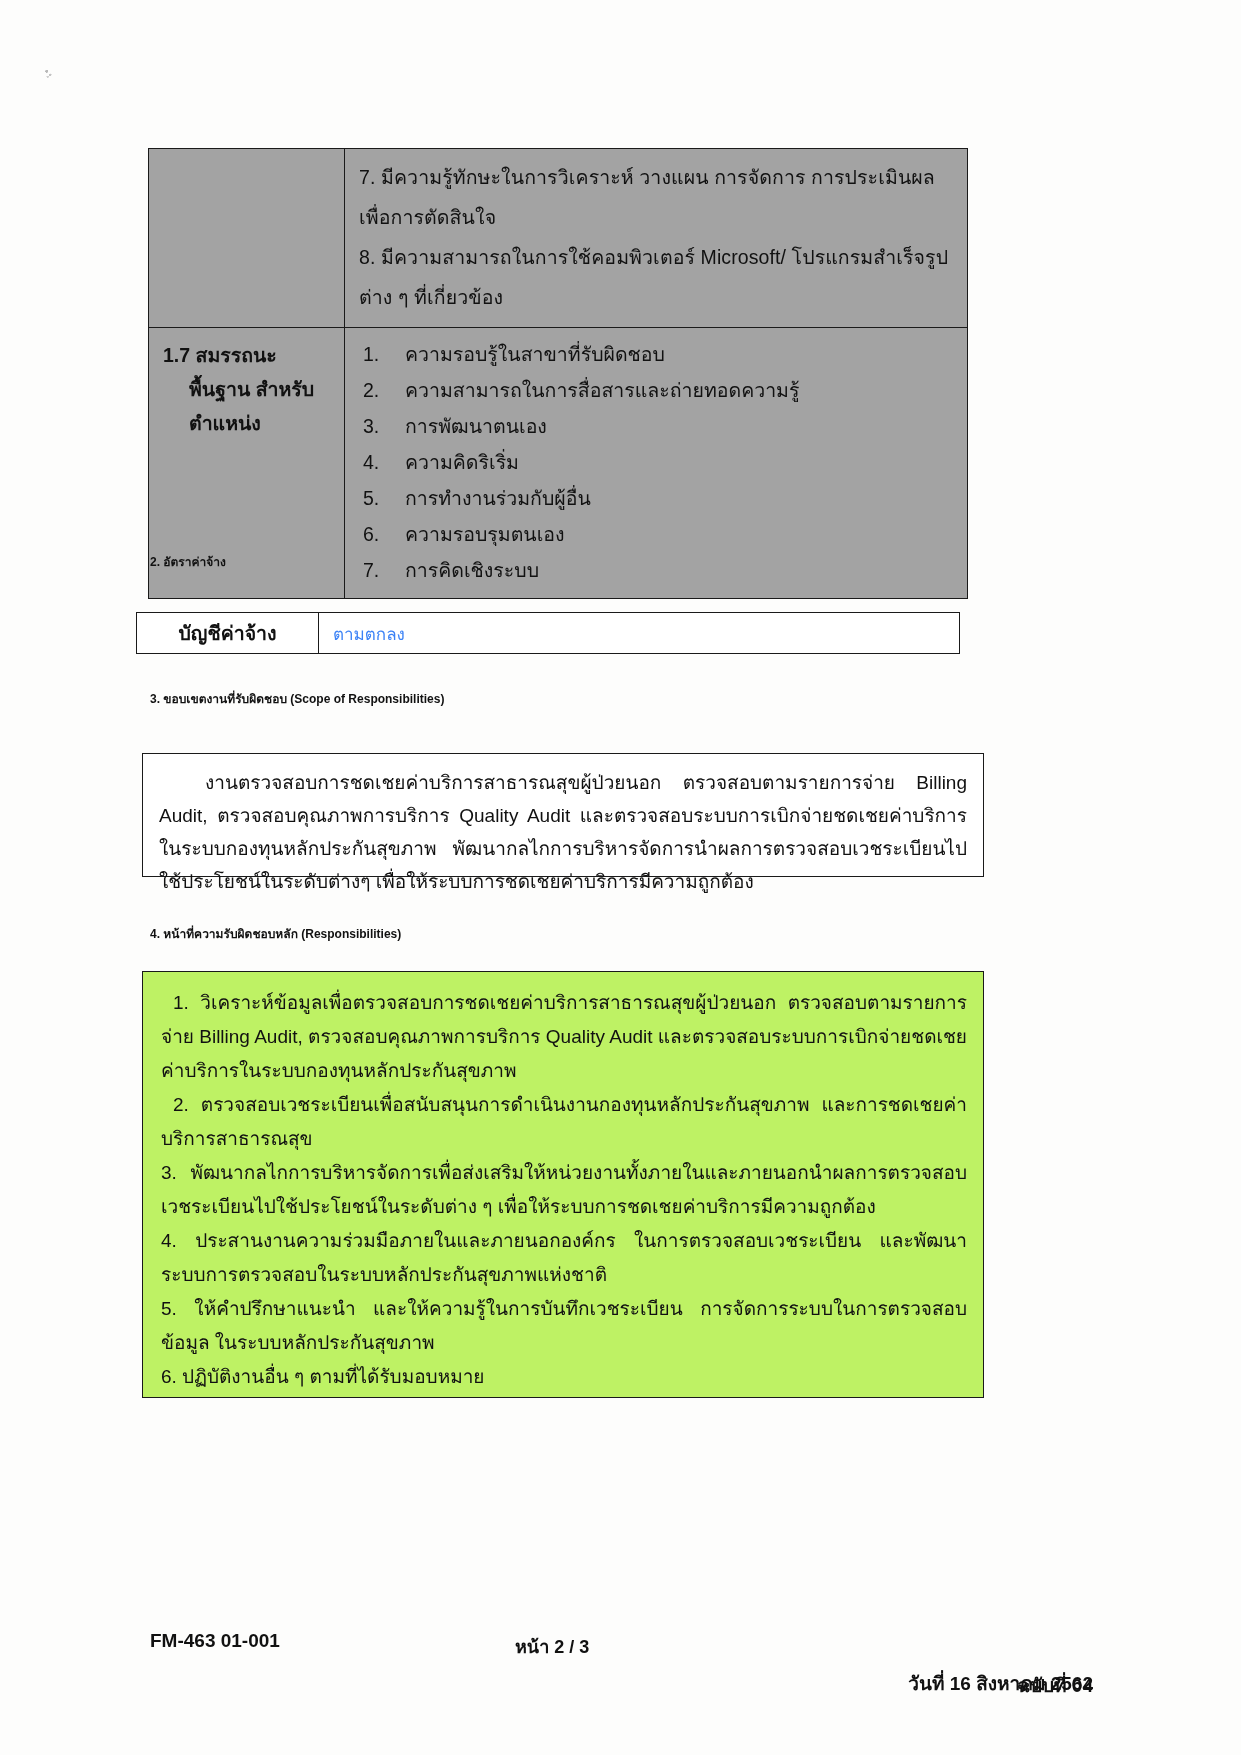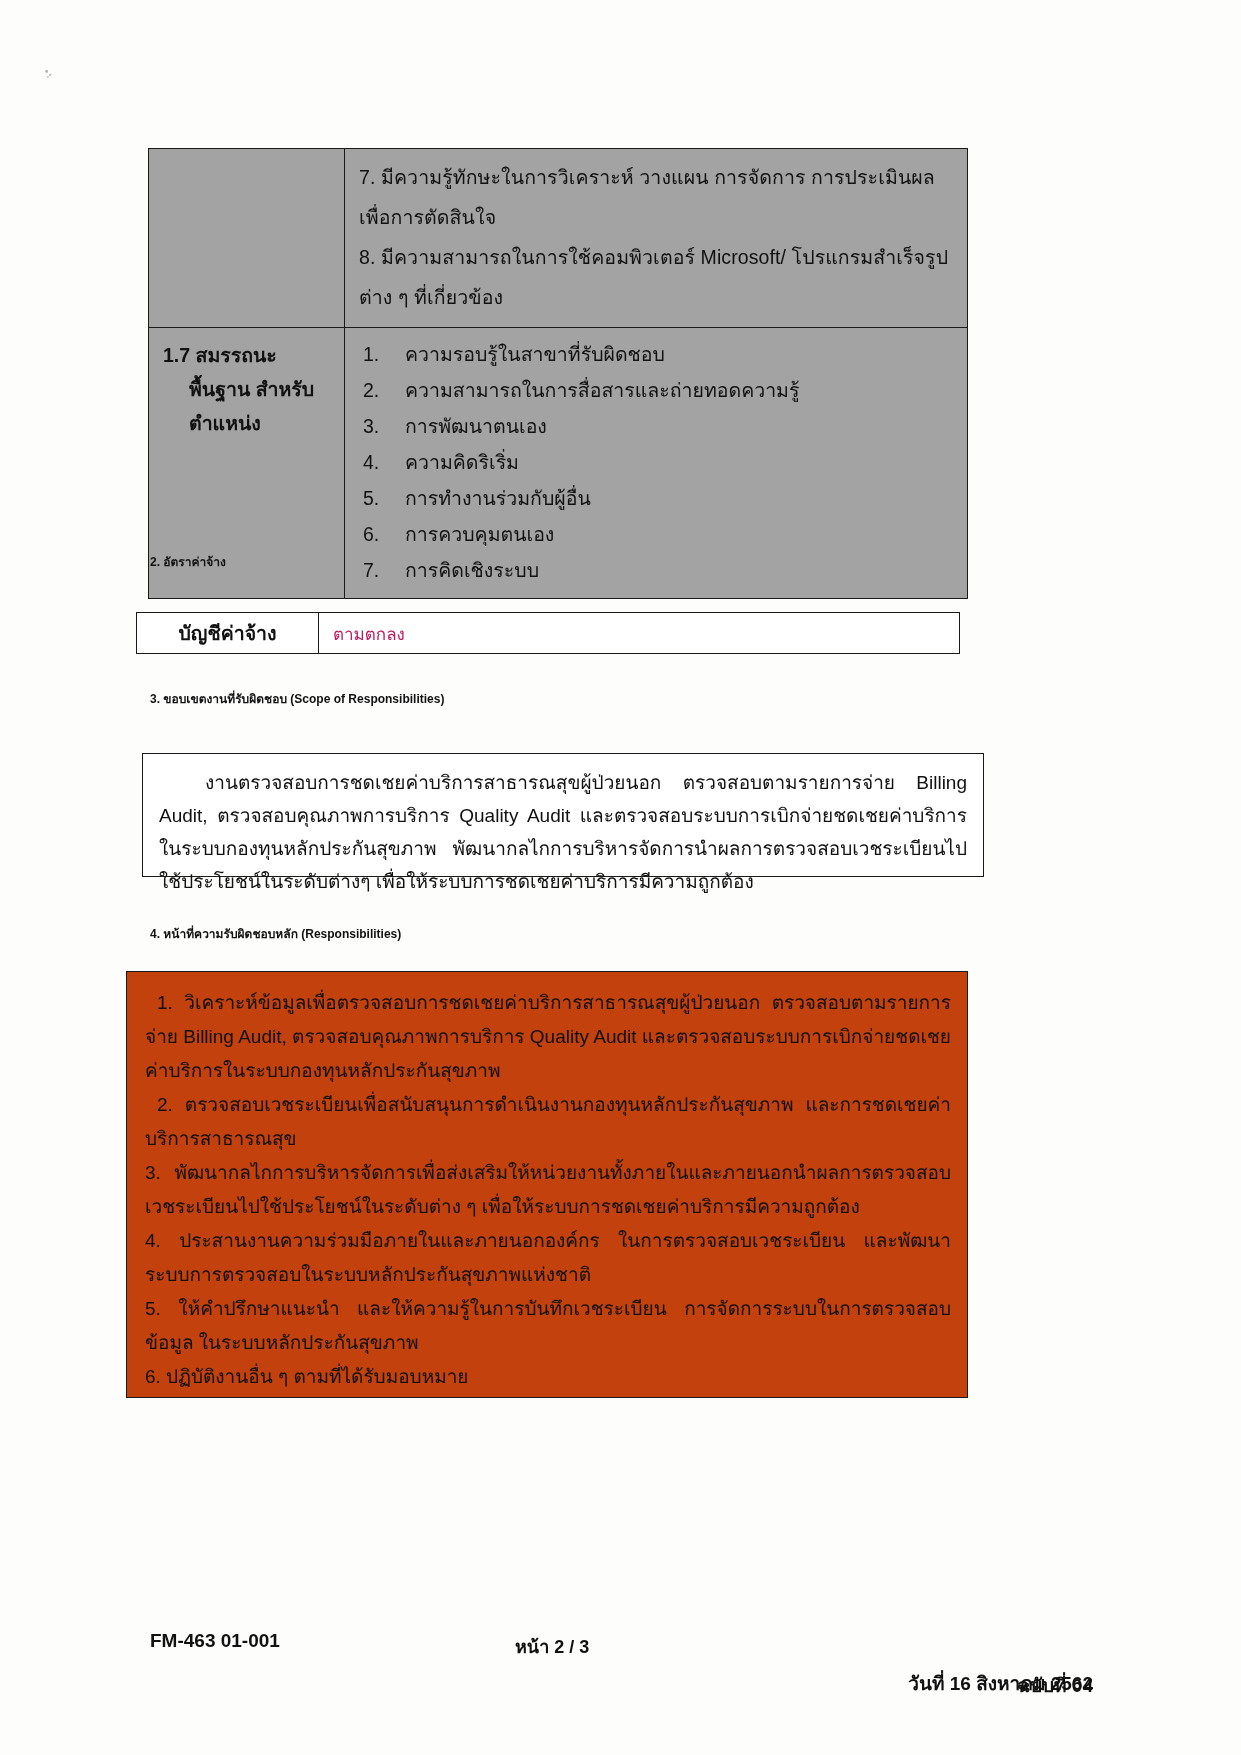--- a/index.html
+++ b/index.html
@@ -126,21 +126,21 @@
     justify-content: center;
     font-size: 19.5px;
     font-weight: 700;
   }
   .wage .wr {
     flex: 1;
     display: flex;
     align-items: center;
     padding-left: 14px;
     font-size: 17px;
-    color: #be185d;
+    color: #3b82f6;
   }
 
   
   .scope {
     position: absolute;
     left: 142px;
     top: 753px;
     width: 842px;
     height: 124px;
     border: 1.5px solid #1a1a1a;
@@ -153,28 +153,28 @@
     font-size: 19px;
     line-height: 33px;
     text-align: justify;
     text-justify: inter-word;
   }
   .scope p .firstind { display: inline-block; width: 46px; }
 
   
   .resp {
     position: absolute;
-    left: 126px;
+    left: 142px;
     top: 971px;
     width: 842px;
     height: 427px;
     border: 1.5px solid #1a1a1a;
     box-sizing: border-box;
     padding: 14px 16px 8px 18px;
-    background: #c2410c;
+    background: #bef264;
   }
   .resp p {
     margin: 0;
     font-size: 19px;
     line-height: 34px;
     text-align: justify;
     text-justify: inter-word;
   }
   .resp p.ind { text-indent: 12px; }
 
@@ -263,21 +263,21 @@
           <li>
             <span class="n">4.</span>
             <span class="t">ความคิดริเริ่ม</span>
           </li>
           <li>
             <span class="n">5.</span>
             <span class="t">การทำงานร่วมกับผู้อื่น</span>
           </li>
           <li>
             <span class="n">6.</span>
-            <span class="t">การควบคุมตนเอง</span>
+            <span class="t">ความรอบรุมตนเอง</span>
           </li>
           <li>
             <span class="n">7.</span>
             <span class="t">การคิดเชิงระบบ</span>
           </li>
         </ul>
       </div>
     </div>
   </div>
 

